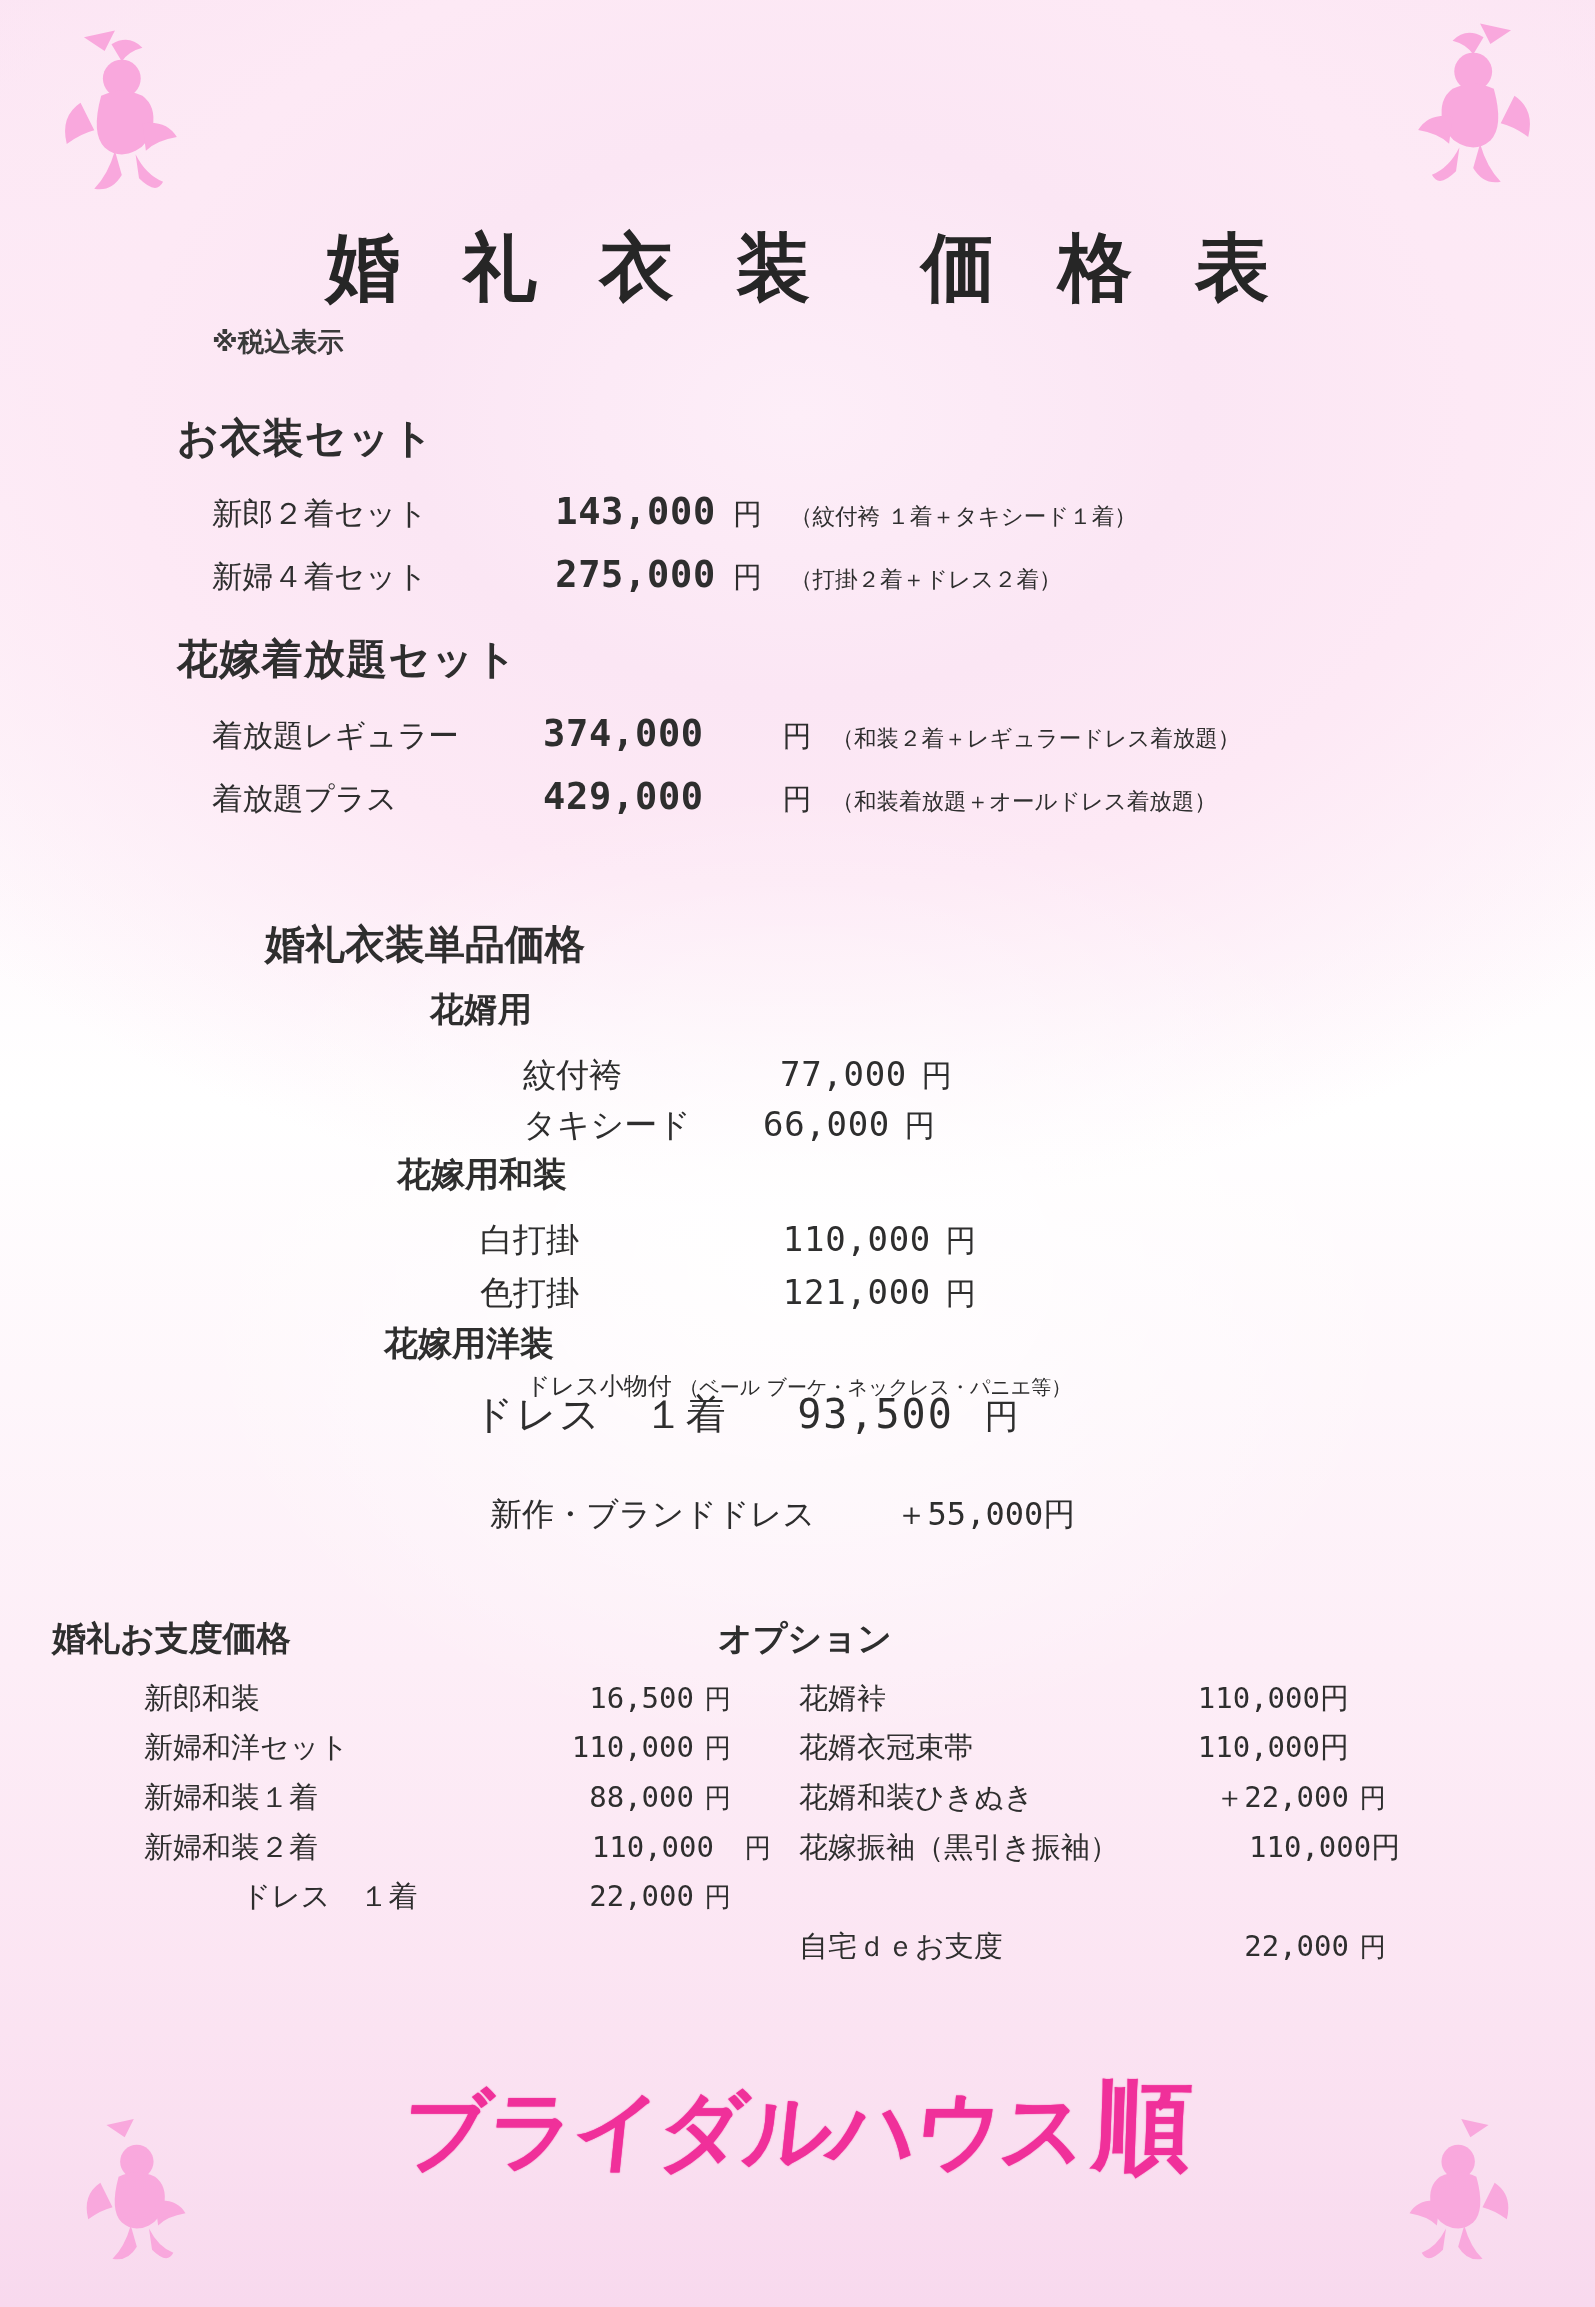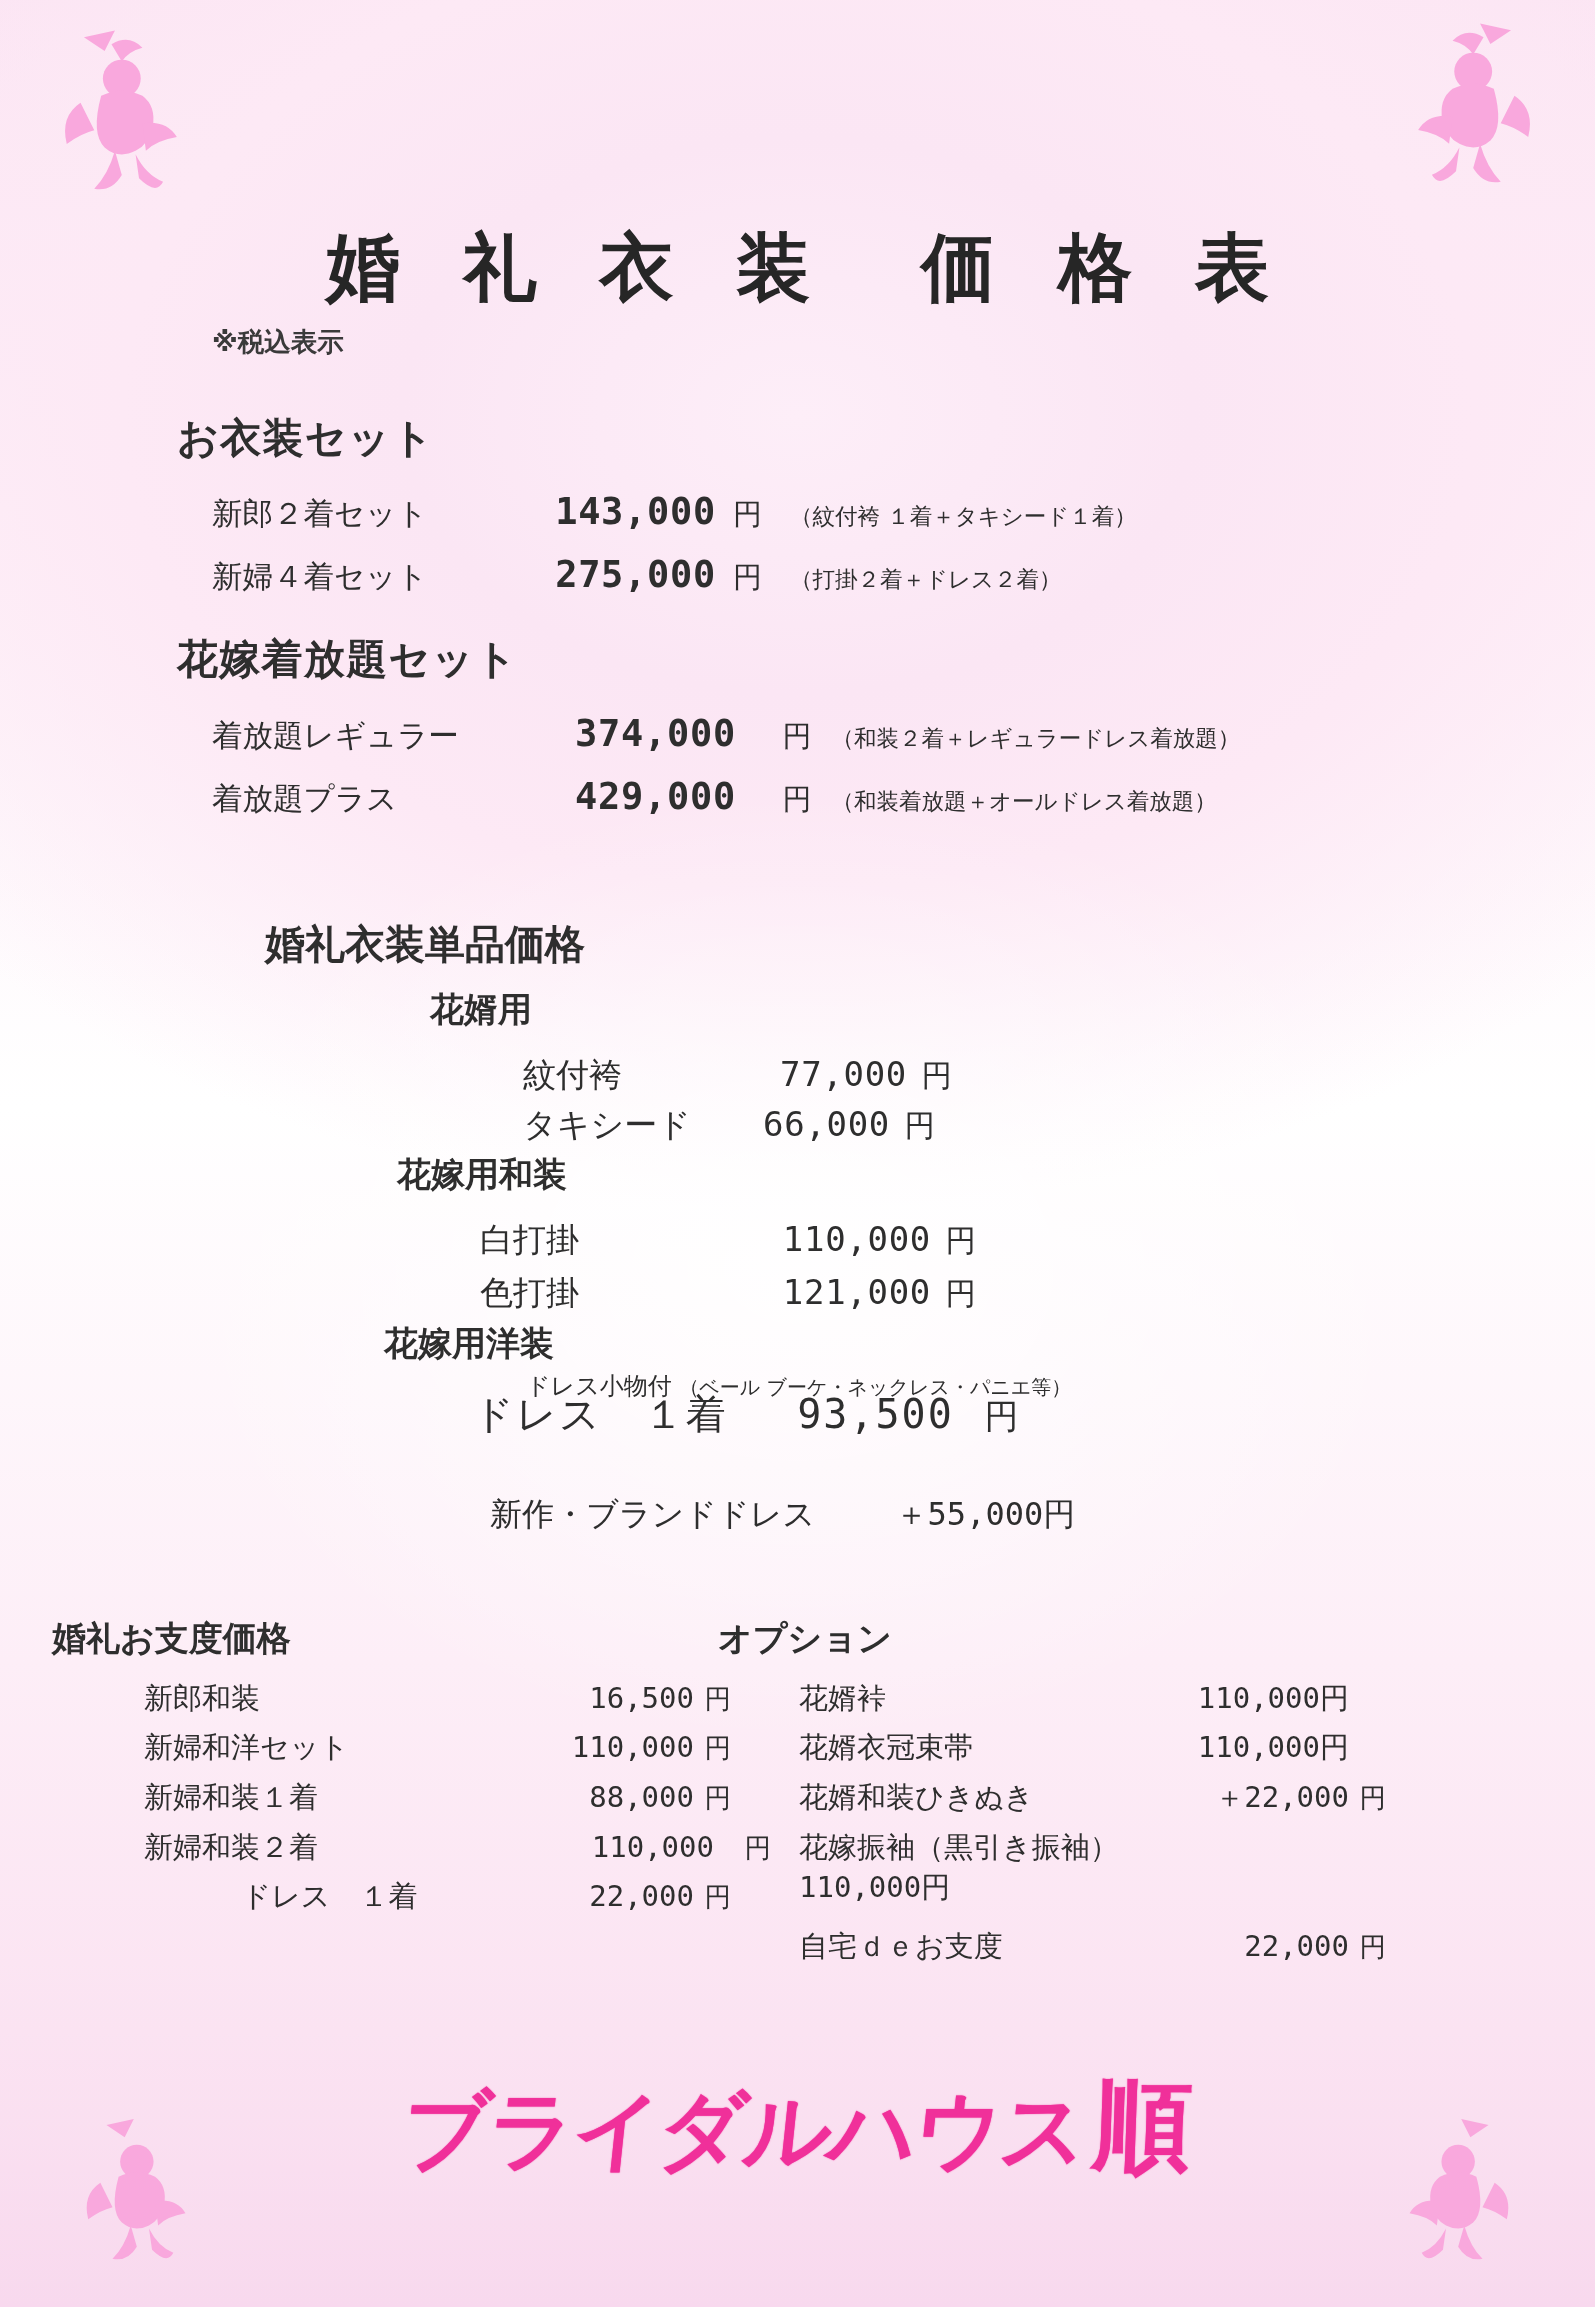--- a/index.html
+++ b/index.html
@@ -88,21 +88,21 @@
   .paren{ font-size: 22.5px; }
 
   
   .g1 .lbl { width: 285px; }
   .g1 .num { width: 219px; text-align: right; }
   .g1 .yen { margin-left: 17px; }
   .g1 .paren { margin-left: 28px; }
 
   
   .g2 .lbl { width: 331px; }
-  .g2 .num { width: 225px; text-align: center; }
+  .g2 .num { width: 225px; text-align: left; }
   .g2 .yen { margin-left: 14.6px; }
   .g2 .paren { margin-left: 20px; }
 
   
   .mid-head {
     position: absolute;
     font-size: 40px;
     font-weight: bold;
     color: #2e2e2e;
   }
@@ -379,21 +379,21 @@
   <div class="brow rcol" style="top:1728px; left:758px;">
     <span class="bl">花婿衣冠束帯</span>
     <span class="bn">110,000円</span>
     <span class="by"></span>
   </div>
   <div class="brow rcol" style="top:1778px; left:758px;">
     <span class="bl">花婿和装ひきぬき</span>
     <span class="bn">＋22,000</span>
     <span class="by">円</span>
   </div>
-  <div class="brow rcol" style="top:1828px; left:758px;flex-direction:column;">
+  <div class="brow rcol" style="top:1828px; left:758px;">
     <span class="bl" style="width:450px;">花嫁振袖（黒引き振袖）</span>
     <span class="bn" style="width:99px;">110,000円</span>
     <span class="by"></span>
   </div>
   <div class="brow rcol" style="top:1927px; left:758px;">
     <span class="bl">自宅ｄｅお支度</span>
     <span class="bn">22,000</span>
     <span class="by">円</span>
   </div>
 

